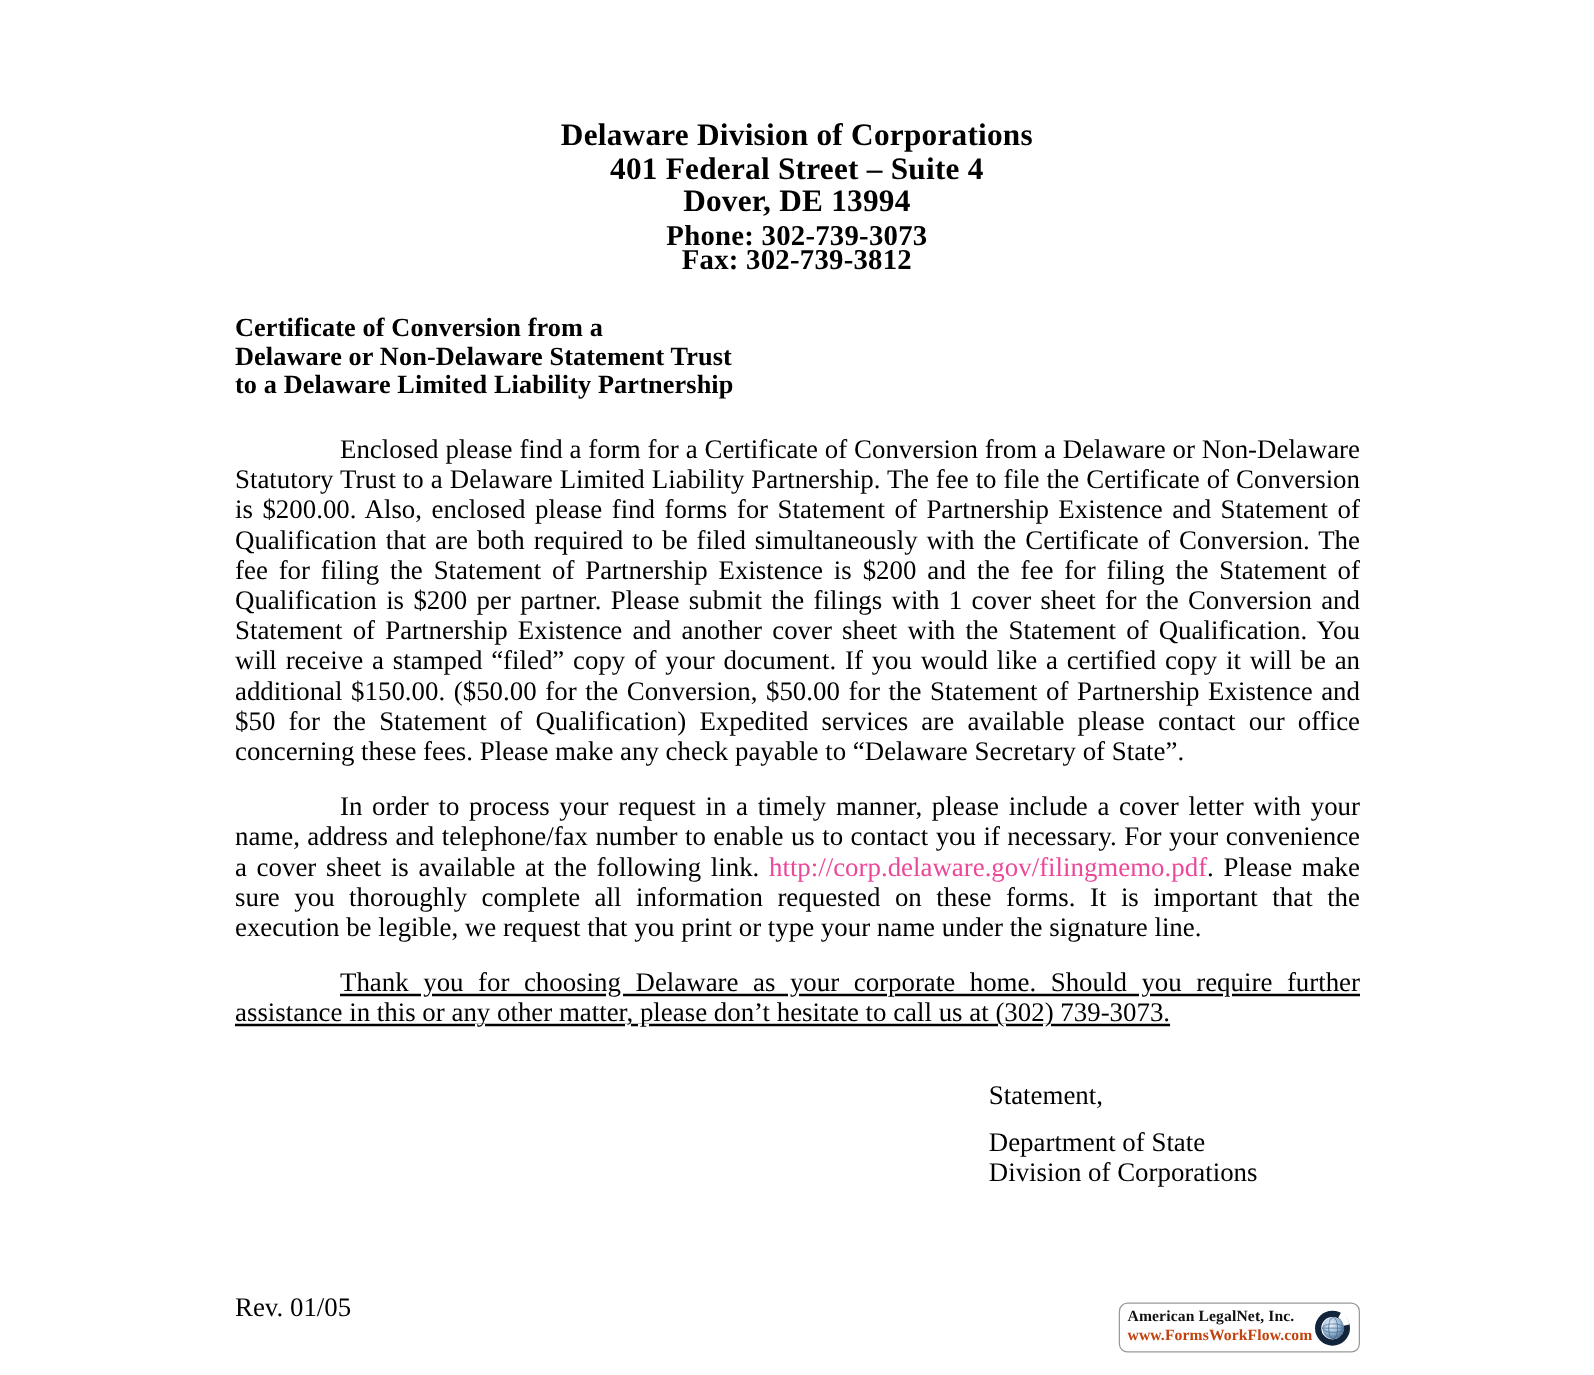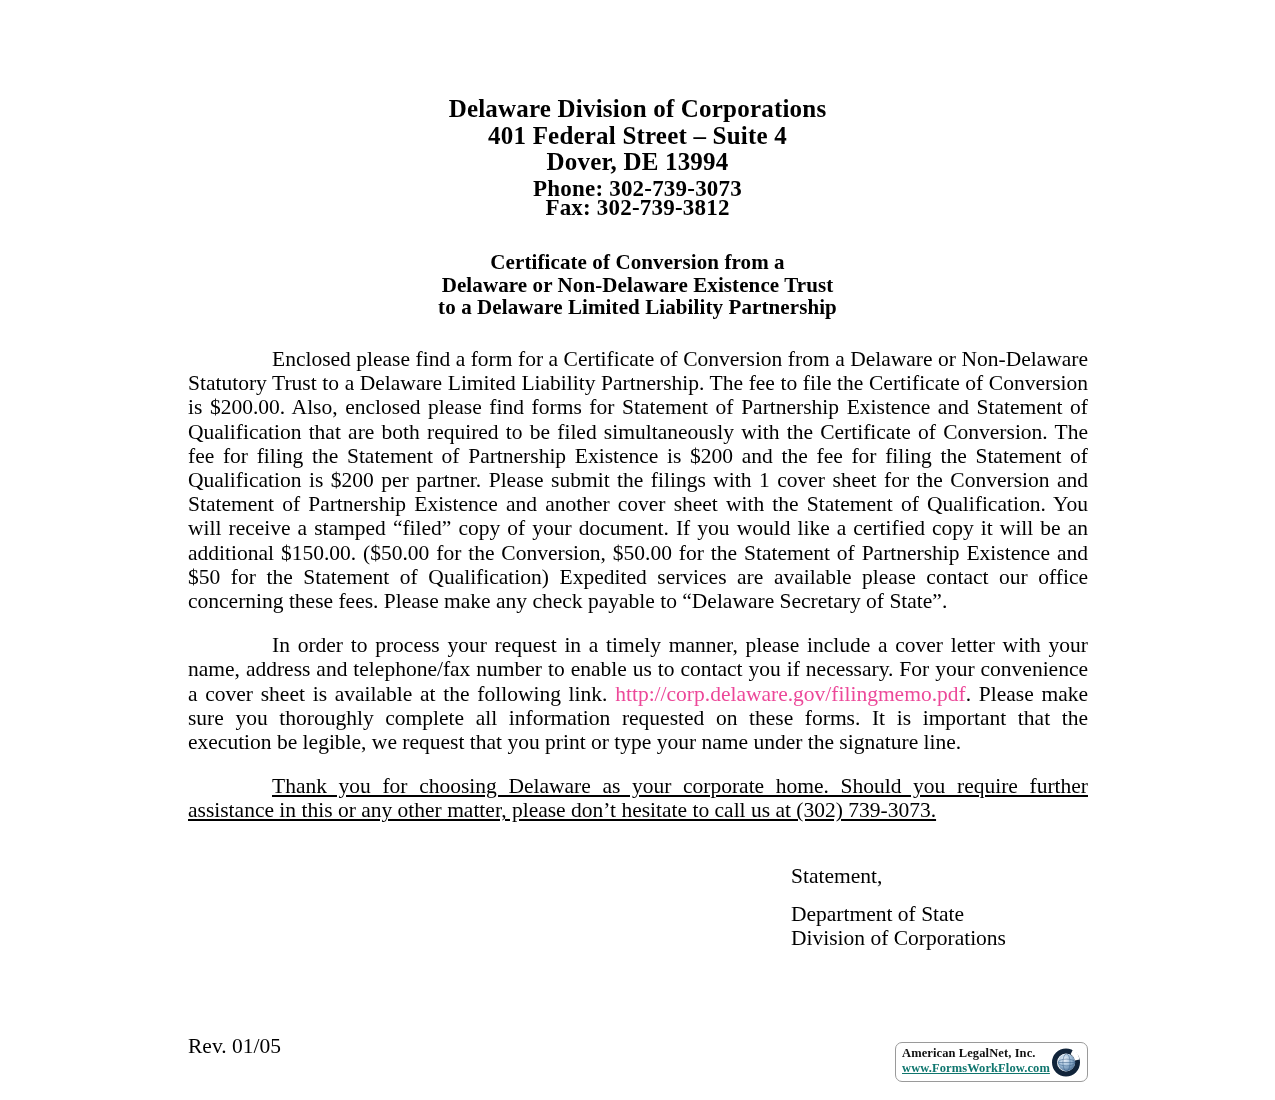--- a/index.html
+++ b/index.html
@@ -42,21 +42,21 @@
     letter-spacing: 0.2px;
   }
   .letterhead .lh-4 { padding-top: 3px; }
 
   
   .form-title {
     position: absolute;
     left: 188px;
     top: 251px;
     width: 899px;
-    text-align: center;
+    text-align: left;
     font-weight: bold;
     font-size: 21px;
     line-height: 22.6px;
     letter-spacing: 0.1px;
   }
 
   
   .body-block {
     position: absolute;
     left: 188px;
@@ -123,22 +123,21 @@
     font-weight: bold;
     line-height: 15px;
     color: #111111;
     white-space: nowrap;
     letter-spacing: 0.1px;
   }
   .legalnet-url {
     font-size: 12.5px;
     font-weight: bold;
     line-height: 15px;
-    color: #0f766e;
-    text-decoration: underline;
+    color: #c2410c;
     white-space: nowrap;
     letter-spacing: 0.1px;
   }
   .legalnet-logo {
     position: absolute;
     right: 4px;
     top: 3px;
     width: 34px;
     height: 33px;
   }
@@ -151,21 +150,21 @@
   <div class="letterhead">
     <div class="lh-1">Delaware Division of Corporations</div>
     <div class="lh-2">401 Federal Street – Suite 4</div>
     <div class="lh-3">Dover, DE 13994</div>
     <div class="lh-4">Phone: 302-739-3073</div>
     <div class="lh-5">Fax: 302-739-3812</div>
   </div>
 
   <div class="form-title">
     <div>Certificate of Conversion from a</div>
-    <div>Delaware or Non-Delaware Existence Trust</div>
+    <div>Delaware or Non-Delaware Statement Trust</div>
     <div>to a Delaware Limited Liability Partnership</div>
   </div>
 
   <div class="body-block">
 
     <p class="para">Enclosed please find a form for a Certificate of Conversion from a Delaware or Non-Delaware Statutory Trust to a Delaware Limited Liability Partnership. The fee to file the Certificate of Conversion is $200.00. Also, enclosed please find forms for Statement of Partnership Existence and Statement of Qualification that are both required to be filed simultaneously with the Certificate of Conversion.  The fee for filing the Statement of Partnership Existence is $200 and the fee for filing the Statement of Qualification is $200 per partner.  Please submit the filings with 1 cover sheet for the Conversion and Statement of Partnership Existence and another cover sheet with the Statement of Qualification. You will receive a stamped “filed” copy of your document. If you would like a certified copy it will be an additional $150.00. ($50.00 for the Conversion, $50.00 for the Statement of Partnership Existence and $50 for the Statement of Qualification) Expedited services are available please contact our office concerning these fees.  Please make any check payable to “Delaware Secretary of State”.</p>
 
     <p class="para"><span>In order to process your request in a timely manner, please include a cover letter with your name, address and telephone/fax number to enable us to contact you if necessary.   For your convenience a cover sheet is available at the following link. </span><span class="link">http://corp.delaware.gov/filingmemo.pdf</span><span>.      Please make sure you thoroughly complete all information requested on these forms. It is important that the execution be legible, we request that you print or type your name under the signature line.</span></p>
 
     <p class="para last">Thank you for choosing Delaware as your corporate home. Should you require further assistance in this or any other matter, please don’t hesitate to call us at (302) 739-3073.</p>

